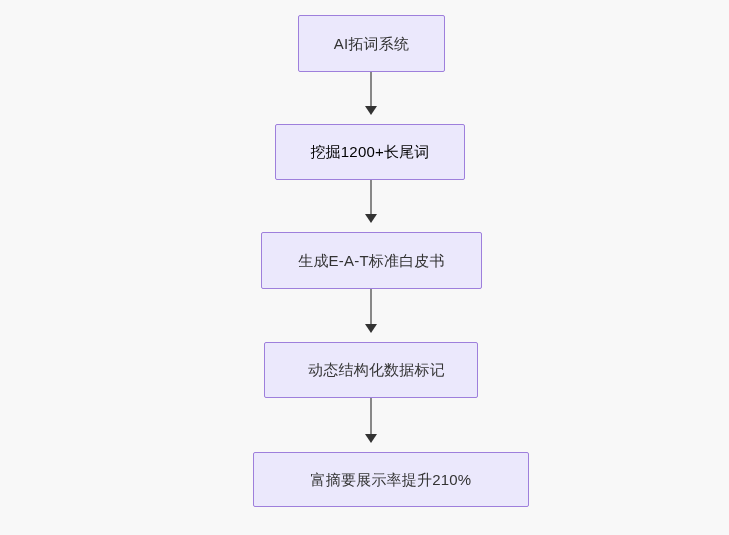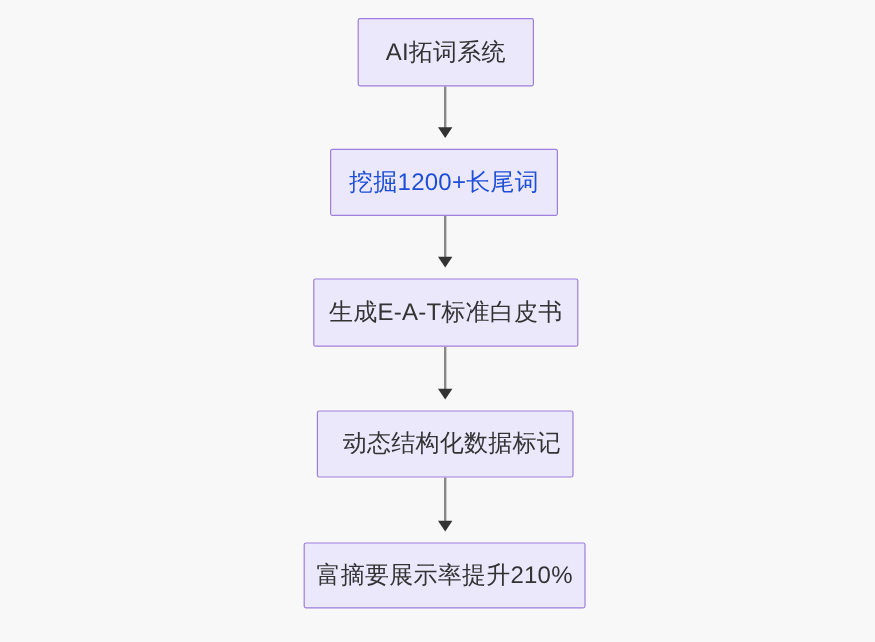--- a/index.html
+++ b/index.html
@@ -21,21 +21,21 @@
   .node {
     position: absolute;
     box-sizing: border-box;
     background: #ebe8fc;
     border: 1.4px solid #9e7fdc;
     border-radius: 2px;
     display: flex;
     align-items: center;
     justify-content: center;
     color: #333333;
-    font-size: 20px;
+    font-size: 15px;
     line-height: 1.2;
     letter-spacing: 0.2px;
     white-space: nowrap;
   }
   .edge {
     position: absolute;
     width: 2px;
     background: #888888;
   }
   .arrowhead {
@@ -59,21 +59,21 @@
   <div class="arrowhead" style="left: 365px; top: 214px; border-top-color: rgb(51, 51, 51);"></div>
 
   <div class="edge" style="left: 370px; top: 289px; height: 36px; background: rgb(136, 136, 136);"></div>
   <div class="arrowhead" style="left: 365px; top: 324px; border-top-color: rgb(51, 51, 51);"></div>
 
   <div class="edge" style="left: 370px; top: 398px; height: 37px; background: rgb(136, 136, 136);"></div>
   <div class="arrowhead" style="left: 365px; top: 434px; border-top-color: rgb(51, 51, 51);"></div>
 
   <div class="node" style="left: 298px; top: 15px; width: 147px; height: 57px; background: rgb(235, 232, 252); border-color: rgb(158, 127, 220); color: rgb(51, 51, 51);">AI拓词系统</div>
 
-  <div class="node" style="left: 275px; top: 124px; width: 190px; height: 56px; background: rgb(235, 232, 252); border-color: rgb(158, 127, 220); color: #1d4ed8;">挖掘1200+长尾词</div>
+  <div class="node" style="left: 275px; top: 124px; width: 190px; height: 56px; background: rgb(235, 232, 252); border-color: rgb(158, 127, 220); color: #000000;">挖掘1200+长尾词</div>
 
   <div class="node" style="left: 261px; top: 232px; width: 221px; height: 57px; background: rgb(235, 232, 252); border-color: rgb(158, 127, 220); color: rgb(51, 51, 51); text-align: center;">生成E-A-T标准白皮书</div>
 
   <div class="node" style="left: 264px; top: 342px; width: 214px; height: 56px; background: rgb(235, 232, 252); border-color: rgb(158, 127, 220); color: rgb(51, 51, 51); padding-left: 11px;">动态结构化数据标记</div>
 
-  <div class="node" style="left: 253px; top: 452px; width: 235px; height: 55px; background: rgb(235, 232, 252); border-color: rgb(158, 127, 220); color: rgb(51, 51, 51);">富摘要展示率提升210%</div>
+  <div class="node" style="left: 253px; top: 452px; width: 276px; height: 55px; background: rgb(235, 232, 252); border-color: rgb(158, 127, 220); color: rgb(51, 51, 51);">富摘要展示率提升210%</div>
 
 </div>
 
 </body></html>

